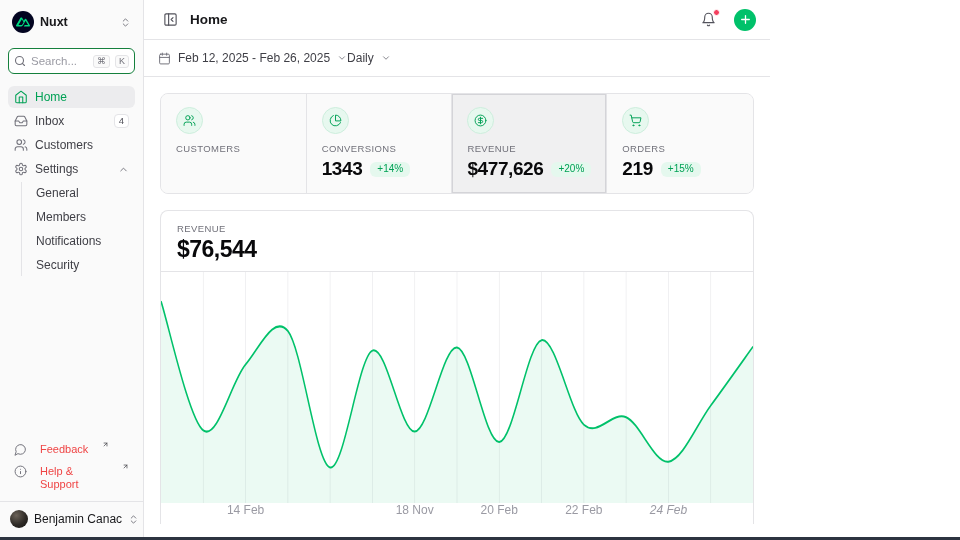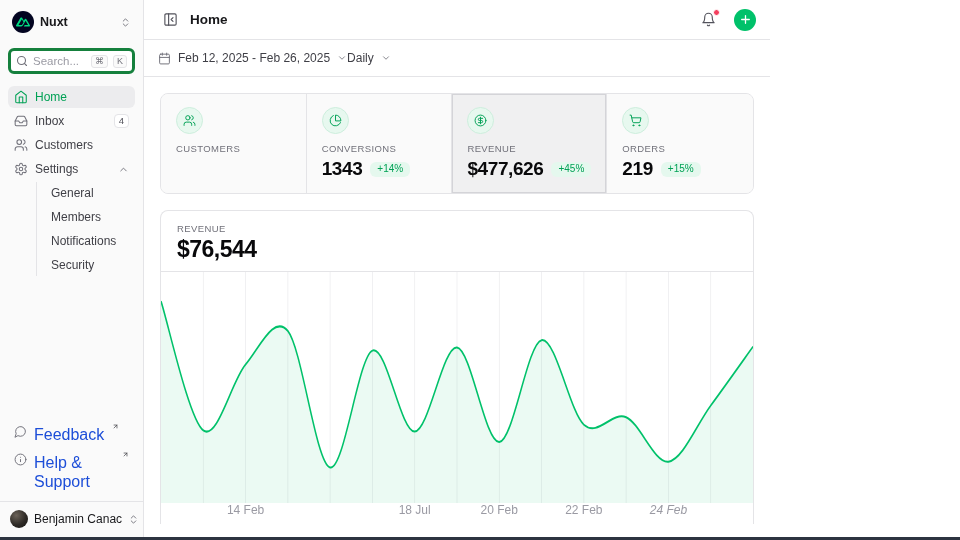--- a/index.html
+++ b/index.html
@@ -11,40 +11,40 @@
   .sidebar { width:144px; min-width:144px; background:#fafafa; border-right:1px solid #e4e4e7;
     display:flex; flex-direction:column; padding:8px; }
   .team-row { display:flex; align-items:center; gap:6px; padding:3px 4px; border-radius:6px; cursor:pointer; }
   .team-logo { width:22px; height:22px; border-radius:50%; background:#020420; display:flex;
     align-items:center; justify-content:center; flex-shrink:0; }
   .team-name { font-size:12.5px; font-weight:600; color:#18181b; flex:1; }
   .icon { display:inline-flex; align-items:center; justify-content:center; }
   .icon svg { display:block; }
   .muted-ic { color:#71717a; }
 
-  .searchbar { margin-top:12px; height:26px; background:#fff; border:3px solid #15803d; border-radius:6px;
+  .searchbar { margin-top:12px; height:26px; background:#fff; border:1px solid #15803d; border-radius:6px;
     display:flex; align-items:center; gap:5px; padding:0 5px; cursor:text; }
   .searchbar .ph { font-size:11.5px; color:#9a9aa3; flex:1; }
   .kbd { font-size:9px; color:#71717a; background:#fafafa; border:1px solid #e4e4e7; border-radius:3px;
     padding:1px 3px; line-height:1; min-width:13px; text-align:center; }
 
   .nav { margin-top:12px; }
   .nav-item { display:flex; align-items:center; gap:7px; height:22px; padding:0 6px; margin-bottom:2px;
     border-radius:6px; font-size:12px; color:#3f3f46; cursor:pointer; }
   .nav-item .label { flex:1; white-space:nowrap; }
   .nav-item.active { background:#ececee; color:#00a155; font-weight:500; }
   .nav-item.active .nav-ic { color:#00a155; }
   .nav-ic { color:#71717a; }
   .badge-count { font-size:9.5px; color:#52525b; border:1px solid #e4e4e7; background:#fff;
     border-radius:4px; padding:1px 4px; line-height:1.1; }
-  .subnav { border-left:1px solid #e4e4e7; margin:2px 0 4px 28px; padding-left:0; }
+  .subnav { border-left:1px solid #e4e4e7; margin:2px 0 4px 13px; padding-left:0; }
   .subnav .nav-item { padding-left:14px; height:22px; color:#3f3f46; }
 
   .sidebar-bottom { margin-top:auto; }
-  .linkrow { display:flex; align-items:flex-start; gap:7px; padding:4px 6px; font-size:16px; color:#1d4ed8;
+  .linkrow { display:flex; align-items:flex-start; gap:13px; padding:4px 6px; font-size:11px; color:#ef4444;
     border-radius:6px; cursor:pointer; }
   .linkrow .label { line-height:1.2; }
   .ext { margin-left:1px; color:#3f3f46; position:relative; top:-2px; }
   .user-row { border-top:1px solid #e4e4e7; margin:6px -8px 0; padding:8px 10px 4px; display:flex;
     align-items:center; gap:6px; cursor:pointer; }
   .avatar { width:18px; height:18px; border-radius:50%;
     background:radial-gradient(circle at 35% 30%, #6b6258 0%, #2e2a26 55%, #141210 100%); flex-shrink:0; }
   .user-name { font-size:12px; font-weight:500; color:#18181b; flex:1; white-space:nowrap; }
 
   
@@ -324,21 +324,21 @@
           <span class="stat-icon-circle">
             <svg width="13" height="13" viewBox="0 0 24 24" fill="none" stroke="currentColor" stroke-width="1.8" stroke-linecap="round" stroke-linejoin="round">
                 <circle cx="12" cy="12" r="10"></circle>
                 <path d="M16 8h-6a2 2 0 1 0 0 4h4a2 2 0 1 1 0 4H8"></path>
                 <path d="M12 18V6"></path>
               </svg>
           </span>
           <div class="stat-label">REVENUE</div>
           <div class="stat-value-row">
             <span class="stat-value">$477,626</span>
-            <span class="delta-badge">+45%</span>
+            <span class="delta-badge">+20%</span>
           </div>
         </div>
         <div class="stat-card">
           <span class="stat-icon-circle">
             <svg width="13" height="13" viewBox="0 0 24 24" fill="none" stroke="currentColor" stroke-width="1.8" stroke-linecap="round" stroke-linejoin="round">
                 <circle cx="8" cy="21" r="1"></circle>
                 <circle cx="19" cy="21" r="1"></circle>
                 <path d="M2.05 2.05h2l2.66 12.42a2 2 0 0 0 2 1.58h9.78a2 2 0 0 0 1.95-1.57l1.65-7.43H5.12"></path>
               </svg>
           </span>
@@ -370,21 +370,21 @@
               <line x1="614.4" y1="0" x2="614.4" y2="231" stroke="#ececee" stroke-width="1"></line>
               <line x1="670.3" y1="0" x2="670.3" y2="231" stroke="#ececee" stroke-width="1"></line>
               <line x1="726.1" y1="0" x2="726.1" y2="231" stroke="#ececee" stroke-width="1"></line>
               <path d="M0.0,29.2C9.3,50.7 37.2,147.7 55.9,158.2C74.5,168.8 93.1,109.0 111.7,92.4C130.3,75.8 149.0,41.8 167.6,58.9C186.2,76.0 204.8,191.9 223.4,195.2C242.0,198.5 260.7,84.5 279.3,78.5C297.9,72.6 316.5,159.9 335.1,159.4C353.8,158.9 372.4,73.6 391.0,75.4C409.6,77.1 428.2,171.0 446.9,169.8C465.5,168.6 484.1,71.0 502.7,68.1C521.3,65.3 540.0,139.7 558.6,152.5C577.2,165.3 595.8,138.8 614.4,145.0C633.0,151.1 651.7,191.3 670.3,189.4C688.9,187.5 707.5,152.6 726.1,133.4C744.8,114.2 772.7,84.3 782.0,74.5L782,231 L0,231 Z" fill="rgba(0,193,106,0.08)" stroke="none"></path>
               <path d="M0.0,29.2C9.3,50.7 37.2,147.7 55.9,158.2C74.5,168.8 93.1,109.0 111.7,92.4C130.3,75.8 149.0,41.8 167.6,58.9C186.2,76.0 204.8,191.9 223.4,195.2C242.0,198.5 260.7,84.5 279.3,78.5C297.9,72.6 316.5,159.9 335.1,159.4C353.8,158.9 372.4,73.6 391.0,75.4C409.6,77.1 428.2,171.0 446.9,169.8C465.5,168.6 484.1,71.0 502.7,68.1C521.3,65.3 540.0,139.7 558.6,152.5C577.2,165.3 595.8,138.8 614.4,145.0C633.0,151.1 651.7,191.3 670.3,189.4C688.9,187.5 707.5,152.6 726.1,133.4C744.8,114.2 772.7,84.3 782.0,74.5" fill="none" stroke="#00c16a" stroke-width="2"></path>
             </svg>
           </div>
         <div class="x-labels" id="xlabels">
             <span style="left: 14.2857%;">14 Feb</span>
             <span style="left: 28.5714%; margin-top: 20px;">16 Feb</span>
-            <span style="left: 42.8571%;">18 Jul</span>
+            <span style="left: 42.8571%;">18 Nov</span>
             <span style="left: 57.1429%; text-align: right;">20 Feb</span>
             <span style="left: 71.4286%;">22 Feb</span>
             <span style="left: 85.7143%; font-style: italic;">24 Feb</span>
           </div>
       </div>
 
     </div>
   </main>
 
   <div class="bottom-strip"></div>

